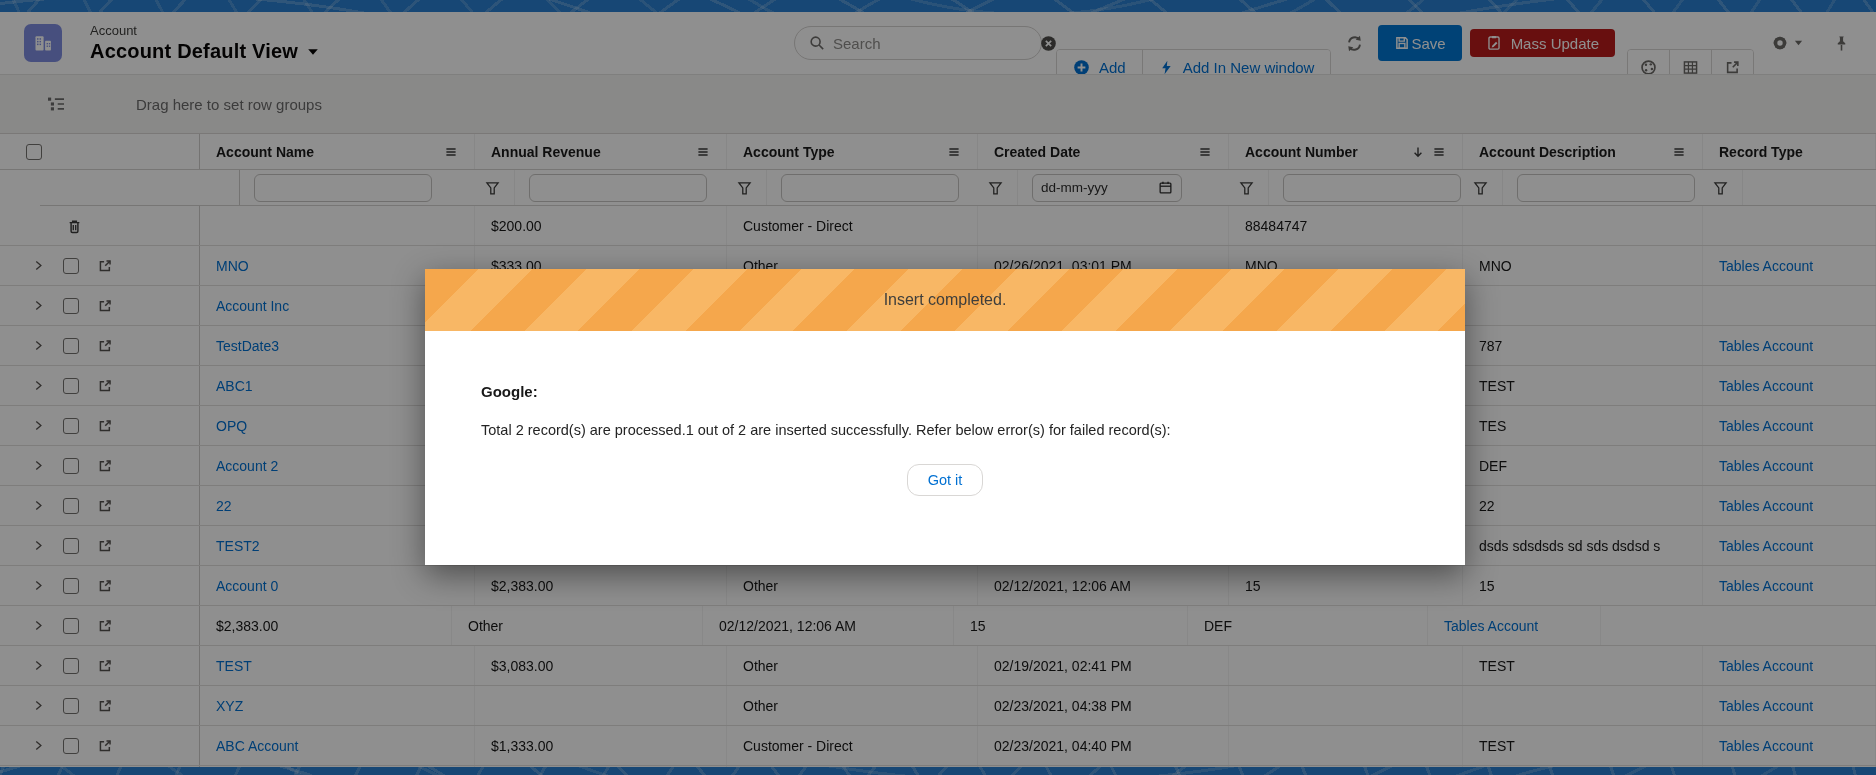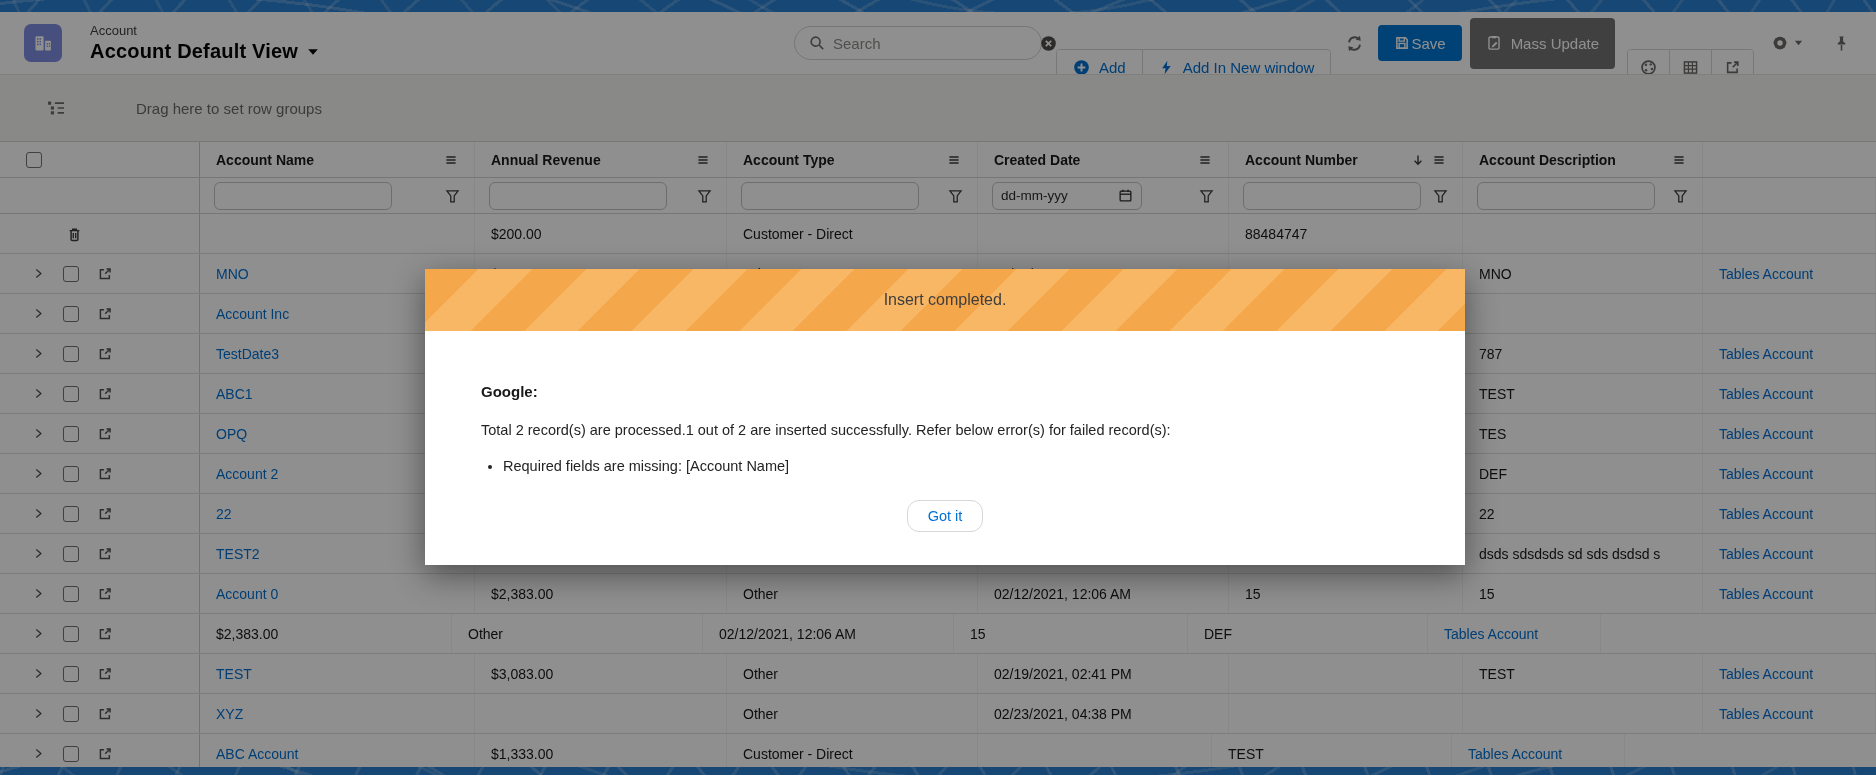--- a/index.html
+++ b/index.html
@@ -35,36 +35,36 @@
   .searchbox input{border:none;outline:none;flex:1;font-size:15px;padding:0 8px;color:#3e3e3c;font-family:inherit;background:transparent;}
   .searchbox input::placeholder{color:#8e8c8a;}
   .btn-group{display:flex;align-items:stretch;border:1px solid #d8d6d4;border-radius:4px;height:36px;overflow:hidden;background:#fff;margin-top:48px;}
   .btn-group button{display:flex;align-items:center;gap:9px;border:none;background:#fff;color:var(--accent);
     font-size:15px;padding:0 16px;cursor:pointer;font-family:inherit;}
   .btn-group button + button{border-left:1px solid #d8d6d4;}
   .iconbtn{border:none;background:transparent;color:#6b6967;cursor:pointer;display:flex;align-items:center;gap:4px;padding:4px;}
   .gap10{margin-left:10px;} .gap8{margin-left:8px;} .gap12{margin-left:12px;} .gap22{margin-left:22px;}
   .savebtn{height:36px;border:none;border-radius:4px;background:var(--save-bg);color:#fff;font-size:15px;
     display:flex;align-items:center;gap:1px;padding:0 16px;cursor:pointer;font-family:inherit;}
-  .massbtn{height:51px;border:none;border-radius:4px;background:#737373;color:#fff;font-size:15px;
+  .massbtn{height:28px;border:none;border-radius:4px;background:#b91c1c;color:#fff;font-size:15px;
     display:flex;align-items:center;gap:9px;padding:0 16px;cursor:default;font-family:inherit;}
   .icgroup button{padding:0 12px;color:#6b6967;}
 
   
-  .dropzone{height:68px;flex:none;display:flex;align-items:center;background:#f5f4f3;border-top:1px solid #e3e2e0;
+  .dropzone{height:60px;flex:none;display:flex;align-items:center;background:#f5f4f3;border-top:1px solid #e3e2e0;
     border-bottom:1px solid #d9d7d5;color:#6b6b6b;font-size:15px;padding-left:46px;}
   .dropzone .ic{color:#6b6b6b;margin-right:70px;}
 
   
   .ghead{height:36px;flex:none;display:flex;align-items:center;border-bottom:1px solid #d4d2d0;background:#fff;}
   .hutil{width:200px;height:100%;flex:none;display:flex;align-items:center;padding-left:26px;border-right:1px solid #cfcdcb;}
   .hcell{height:100%;flex:none;display:flex;align-items:center;padding:0 16px;font-size:14px;font-weight:bold;color:#1b1b1b;
     border-right:1px solid rgba(24,24,24,.06);}
   .hic{margin-left:auto;display:flex;align-items:center;gap:7px;color:#3c3c3b;}
-  .gfilter{height:36px;flex:none;display:flex;align-items:center;border-bottom:1px solid #d4d2d0;background:#fff;}
+  .gfilter{height:36px;flex:none;display:flex;align-items:center;border-bottom:1px solid #d4d2d0;background:#fff;margin-left:40px;}
   .futil{width:200px;height:100%;flex:none;border-right:1px solid #cfcdcb;}
   .fcell{height:100%;flex:none;display:flex;align-items:center;padding:0 14px;border-right:1px solid rgba(24,24,24,.06);}
   .flt{width:178px;height:28px;border:1px solid #c6c4c2;border-radius:6px;background:#fff;outline:none;padding:0 8px;
     font-size:13.5px;font-family:inherit;color:#3e3e3c;}
   .dateb{width:150px;height:28px;border:1px solid #c6c4c2;border-radius:6px;background:#fff;display:flex;align-items:center;
     justify-content:space-between;padding:0 8px;font-size:13.5px;color:#2e2e2e;cursor:text;}
   .fun{margin-left:auto;color:#3c3c3b;}
   .rows{flex:1;overflow:hidden;background:#fff;}
   .row{height:40px;display:flex;align-items:stretch;border-bottom:1px solid #e0dfdd;background:#fff;}
   .util{width:200px;flex:none;display:flex;align-items:center;gap:18px;padding-left:32px;border-right:1px solid #cfcdcb;color:#55524f;}
@@ -357,20 +357,24 @@
           </svg>
         </span>
      </div>
       <div class="hcell" style="width:240px">
        <span>Account Description</span>
        <span class="hic">
           <svg class="ic " width="14" height="14">
             <use href="#sym-burger"></use>
           </svg>
         </span>
+     </div>
+      <div class="hcell" style="width:173px">
+       <span>Record Type</span>
+
      </div>
     </div>
 
   <div class="gfilter" id="gfilter">
     <div class="futil"></div>
   <div class="fcell" style="width:275px">
         <input class="flt" style="">
          <span class="fun"><svg class="ic " width="15" height="15">
             <use href="#sym-funnel"></use>
           </svg></span>
@@ -835,20 +839,23 @@
        </div>
        <div class="cell" style="width:275px">
             <span class="link">ABC Account</span>
           </div>
         <div class="cell" style="width:252px">
             <span class="">$1,333.00</span>
           </div>
         <div class="cell" style="width:251px">
             <span class="">Customer - Direct</span>
           </div>
+        <div class="cell" style="width:251px">
+            <span class="">02/23/2021, 04:40 PM</span>
+          </div>
         <div class="cell" style="width:234px">
             <span class=""></span>
           </div>
         <div class="cell" style="width:240px">
             <span class="">TEST</span>
           </div>
         <div class="cell" style="width:173px">
             <span class="link">Tables Account</span>
           </div>
      </div>
@@ -885,18 +892,15 @@
 
 <div class="backdrop"></div>
 
 <div class="modal">
   <div class="modal-head">
     <span class="modal-title">Insert completed.</span>
   </div>
   <div class="modal-body">
     <div class="mb-heading">Google:</div>
     <p class="mb-text">Total 2 record(s) are processed.1 out of 2 are inserted successfully. Refer below error(s) for failed record(s):</p>
-    <ul class="mb-list">
-      <li>Required fields are missing: [Account Name]</li>
-    </ul>
     <button class="gotit">Got it</button>
   </div>
 </div>
 
 </body></html>

